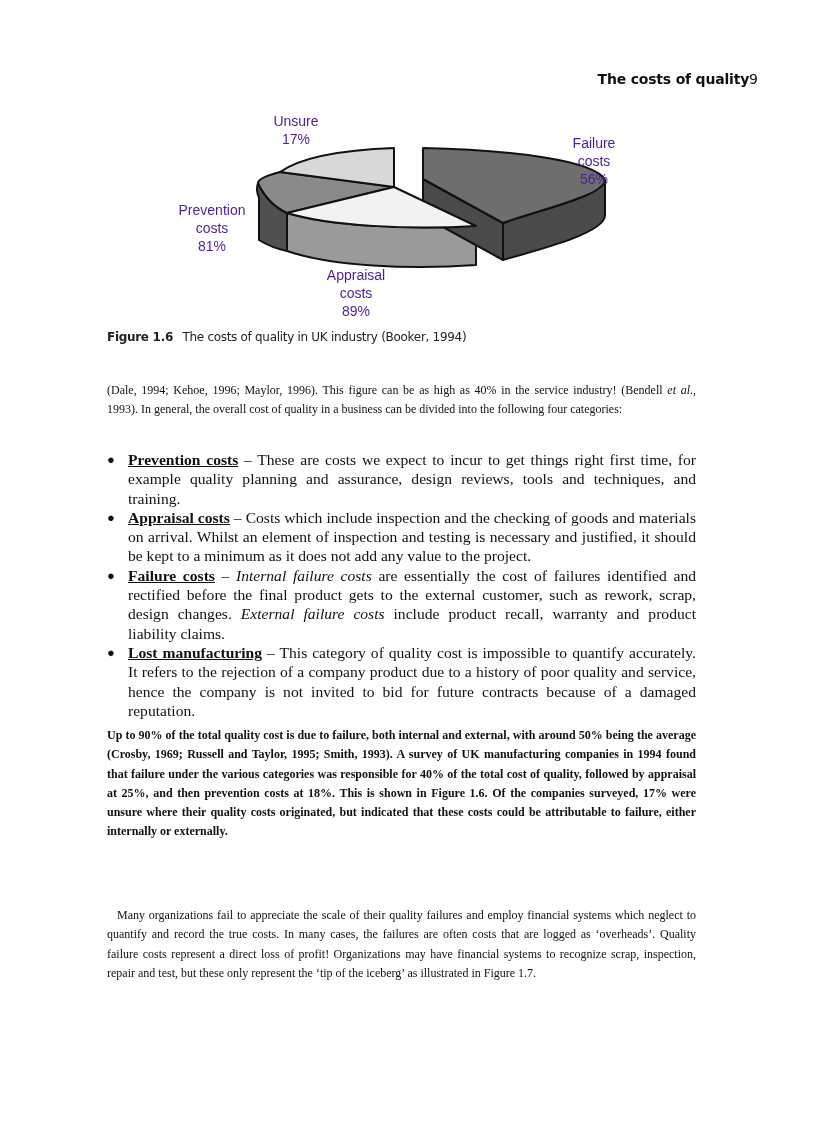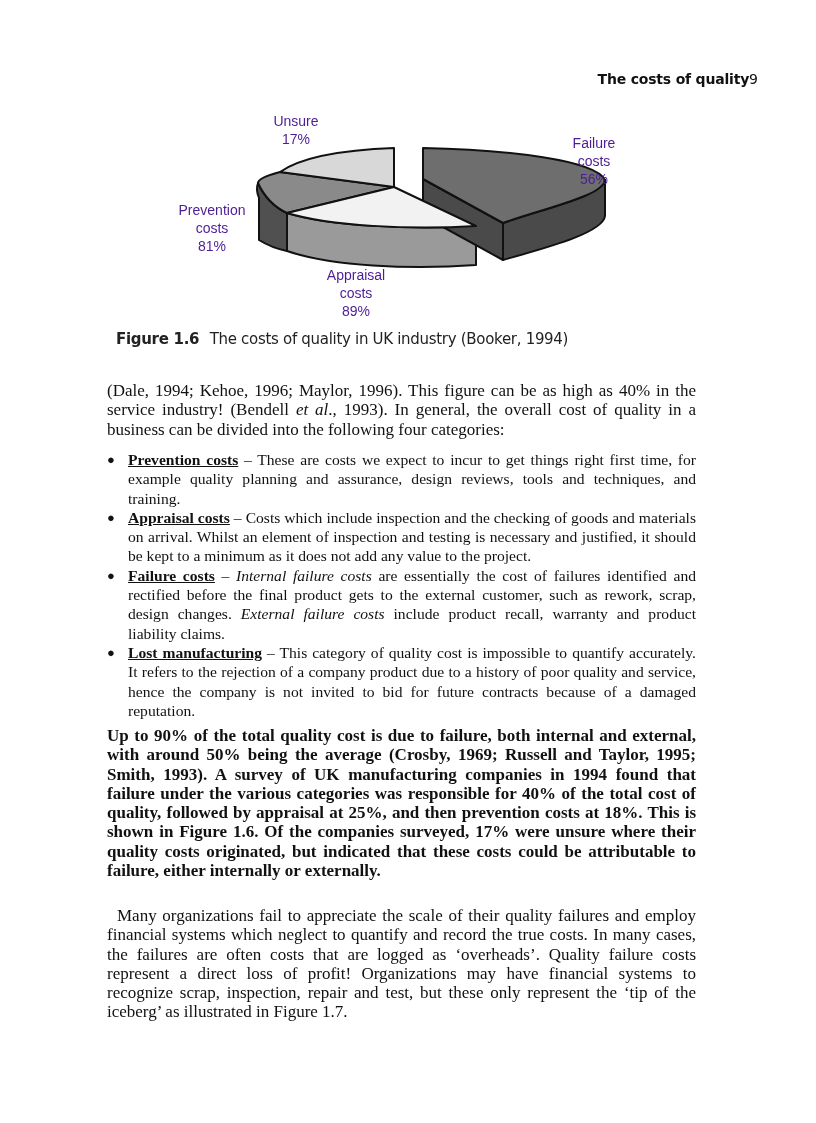--- a/index.html
+++ b/index.html
@@ -16,29 +16,28 @@
 
   .figure { position: absolute; left: 170px; top: 108px; width: 470px; height: 215px; }
   .figure svg { position: absolute; left: 0; top: 0; }
   .pie-label {
     position: absolute; font-family: "Liberation Sans", sans-serif; font-size: 14px;
     color: #4c1d95; text-align: center; line-height: 18px;
   }
 
   .caption {
     position: absolute; left: 107px; top: 330px;
-    font-family: "DejaVu Sans", sans-serif; font-size: 15px; color: #222;
+    font-family: "DejaVu Sans", sans-serif; font-size: 12px; color: #222;
     letter-spacing: -0.3px;
-    margin-left: 9px;
   }
   .caption .fig-num { font-weight: bold; margin-right: 6px; }
 
   .body-text {
     position: absolute; left: 107px; width: 589px;
-    font-family: "Liberation Serif", serif; font-size: 17px; line-height: 19.3px;
+    font-family: "Liberation Serif", serif; font-size: 12px; line-height: 19.3px;
     color: #111; text-align: justify; hyphens: none;
   }
   .body-text p { margin: 0; }
   .intro { top: 381px; }
   .bullets { position: absolute; left: 107px; top: 450px; width: 589px; margin: 0; padding: 0; list-style: none;
     font-family: "Liberation Serif", serif; font-size: 15.6px; line-height: 19.3px; color: #111; text-align: justify; }
   .bullets li { position: relative; padding-left: 21px; margin: 0; }
   .bullets li .bullet { position: absolute; left: 0; top: 0; font-size: 13px; }
   .bullets li b { font-weight: bold; text-decoration: underline; }
   .para2 { top: 726px; font-weight: bold; }

